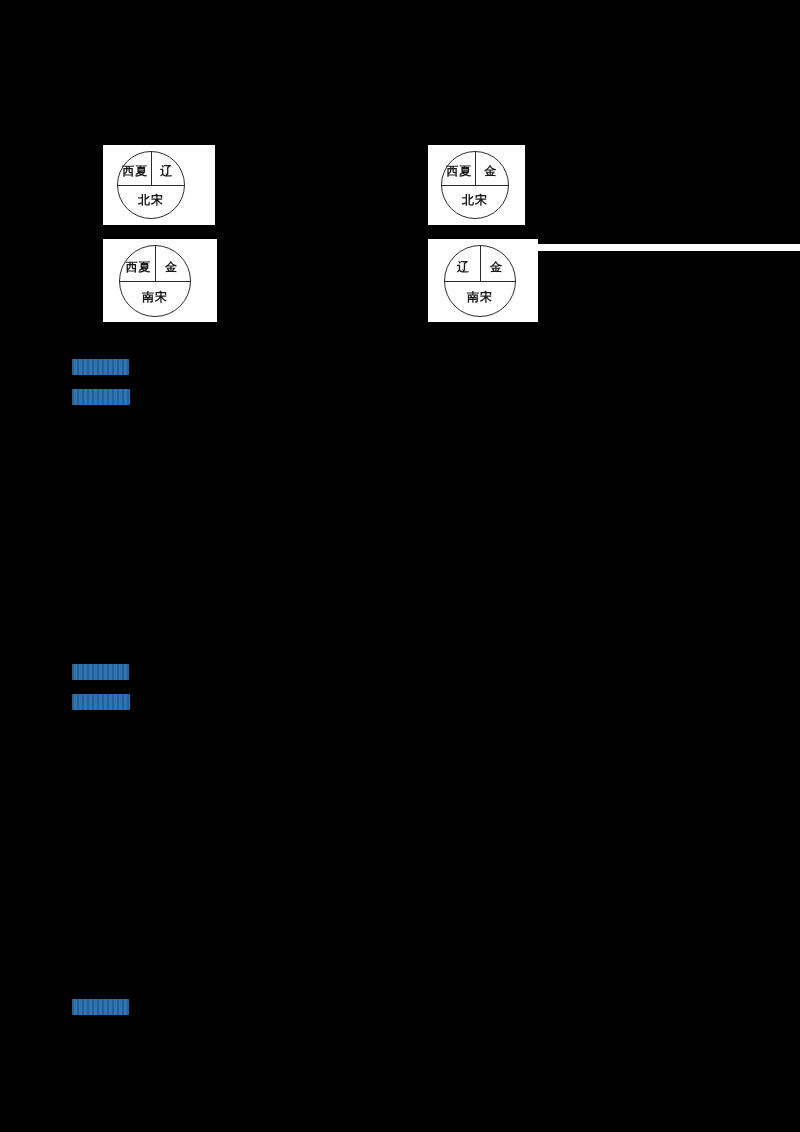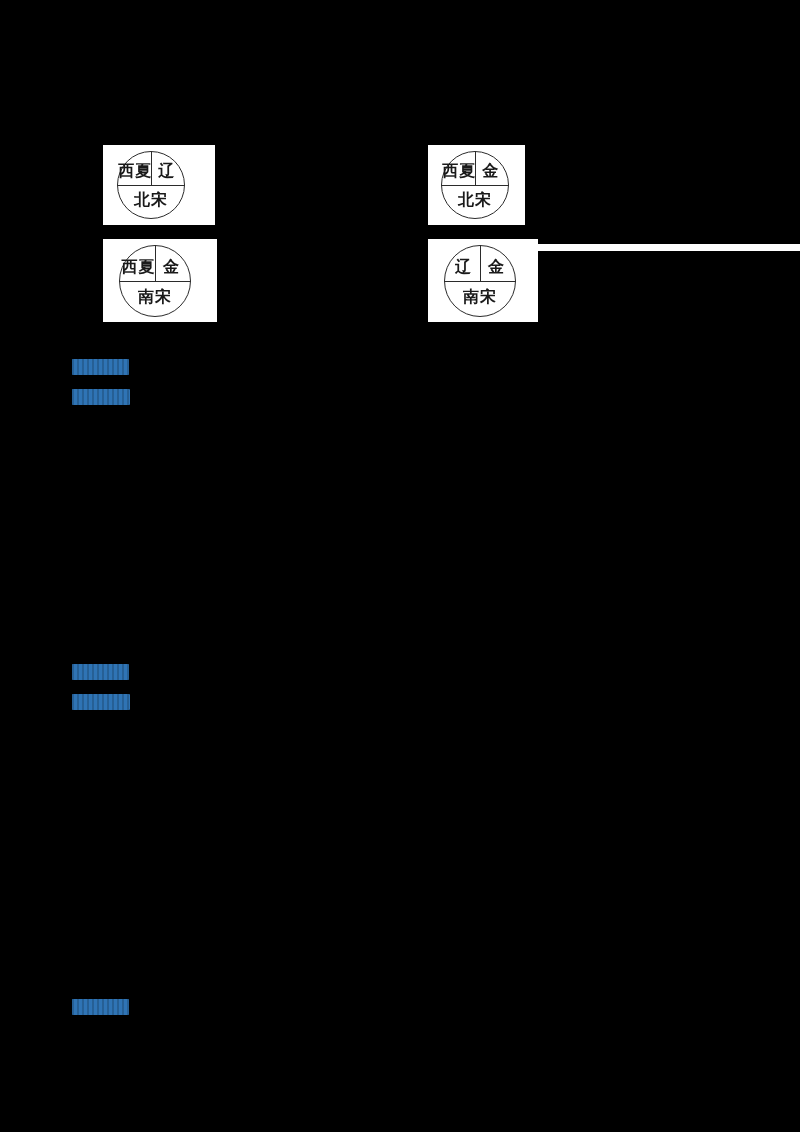--- a/index.html
+++ b/index.html
@@ -63,21 +63,21 @@
     position: absolute;
     width: 0;
     border-left: 1.6px solid #2b2b2b;
   }
 
   .cell-label {
     position: absolute;
     color: #1a1a1a;
     font-family: "DejaVu Serif", "Liberation Serif", serif;
     font-weight: 700;
-    font-size: 16px;
+    font-size: 12px;
     letter-spacing: 1px;
     white-space: nowrap;
     text-align: center;
     transform: translate(-50%, -50%);
   }
 
   
   .redacted {
     position: absolute;
     background: #2f74b5;

